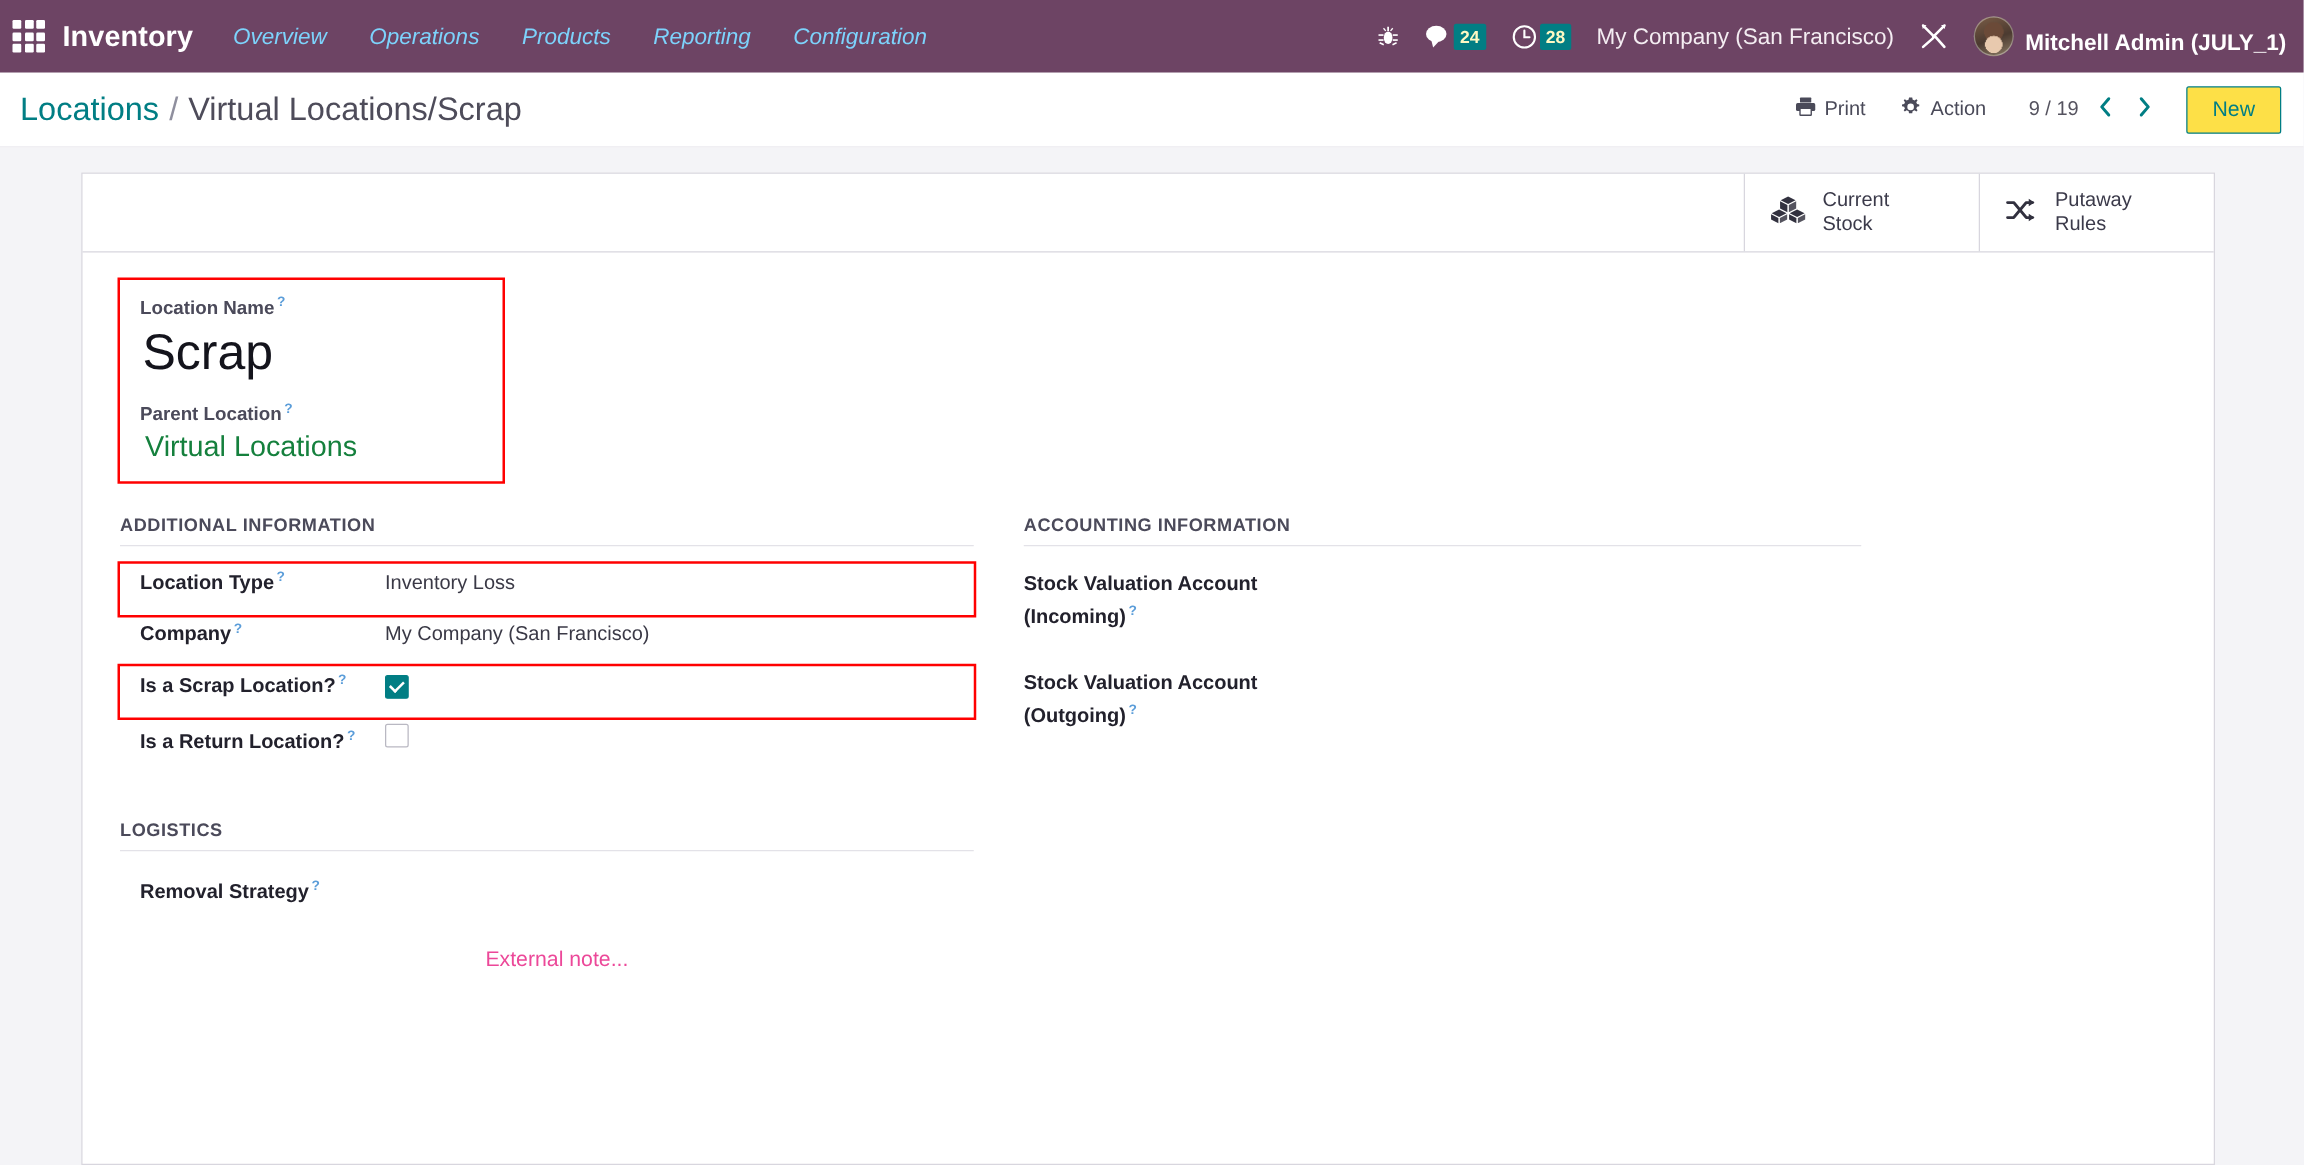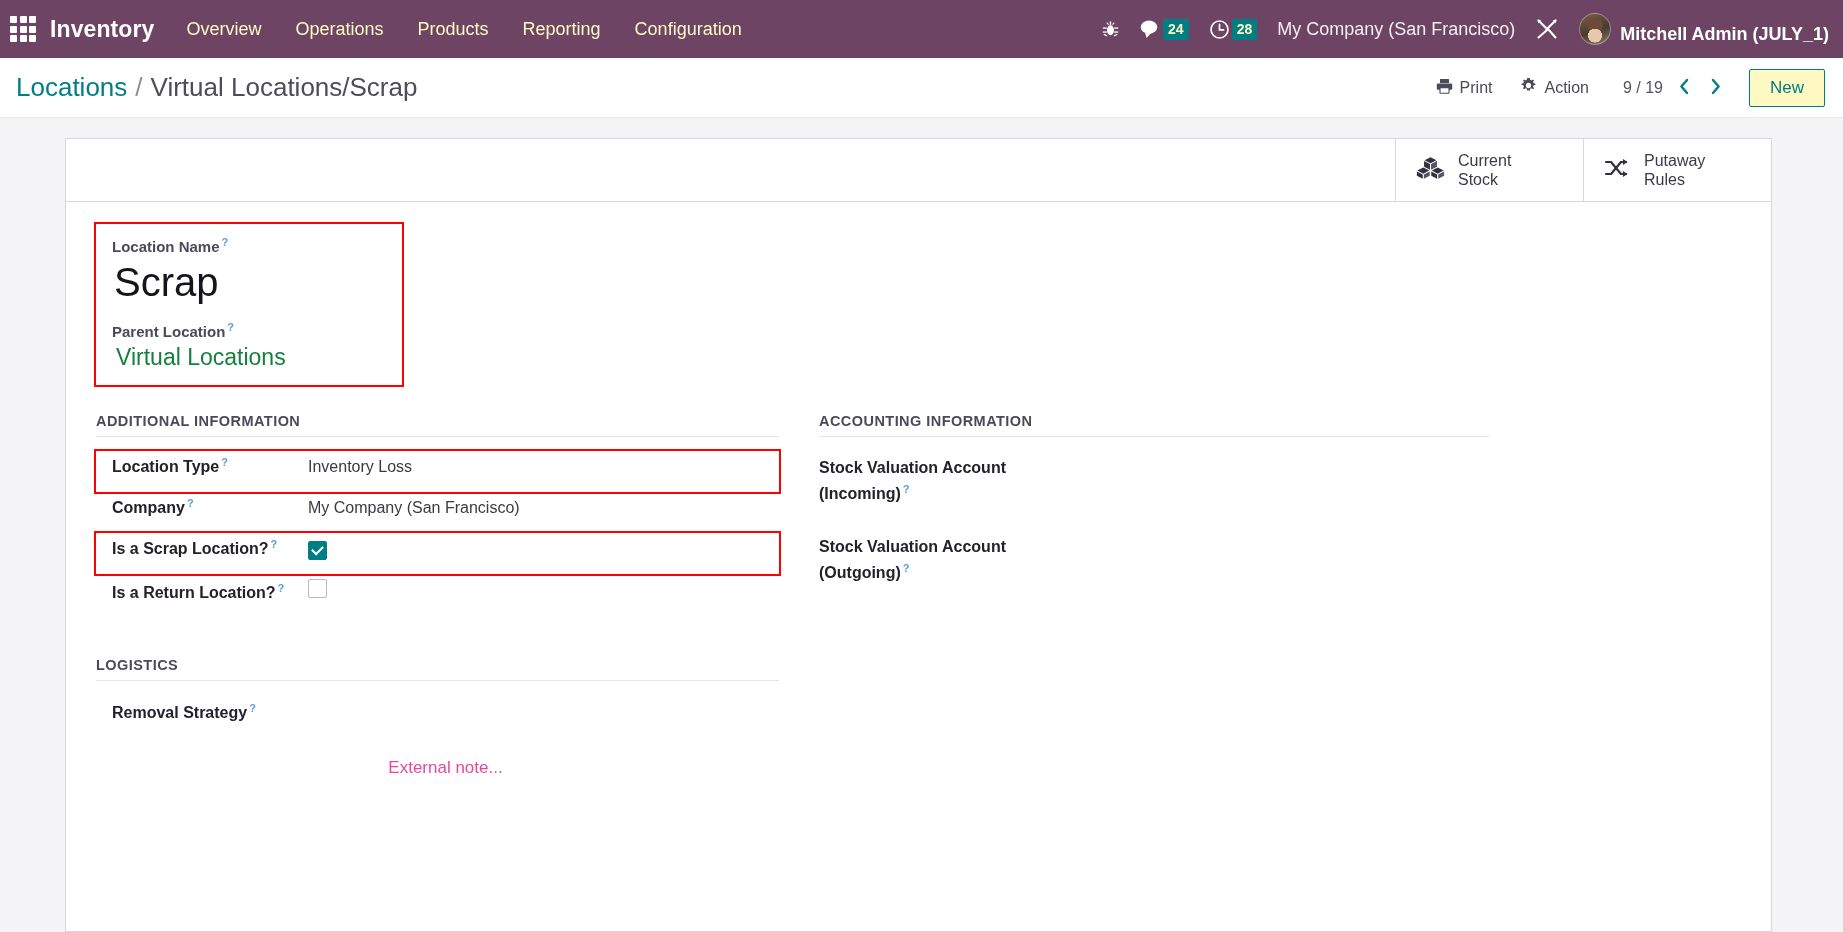--- a/index.html
+++ b/index.html
@@ -34,24 +34,25 @@
     font-size: 23px;
     font-weight: 700;
     letter-spacing: .1px;
     margin-right: 30px;
     white-space: nowrap;
     cursor: pointer;
   }
   .menu-items { display: flex; align-items: center; gap: 30px; }
   .menu-item {
     font-size: 18px;
-    color: #fef9c3;
+    color: #7dd3fc;
     white-space: nowrap;
     cursor: pointer;
     padding: 6px 2px;
+    font-style: italic;
   }
   .nav-right {
     margin-left: auto;
     display: flex;
     align-items: center;
     gap: 20px;
   }
   .nav-icon {
     display: inline-flex;
     align-items: center;
@@ -118,21 +119,21 @@
   }
   .pager-count { font-size: 16px; color: #55535f; white-space: nowrap; }
   .pager-arrow {
     color: #017e84; font-size: 20px; line-height: 1;
     cursor: pointer; font-weight: 700;
     padding: 0 3px;
   }
   .new-btn {
     border: 1px solid #017e84;
     color: #017e84;
-    background: #fef9c3;
+    background: #fde047;
     font-size: 17px;
     padding: 8px 20px;
     margin-left: 16px;
     cursor: pointer;
     border-radius: 2px;
     font-family: "Liberation Sans", sans-serif;
   }
 
   
   .sheet-area { padding: 20px 71px 0 65px; height: calc(932px - 58px - 60px); }

